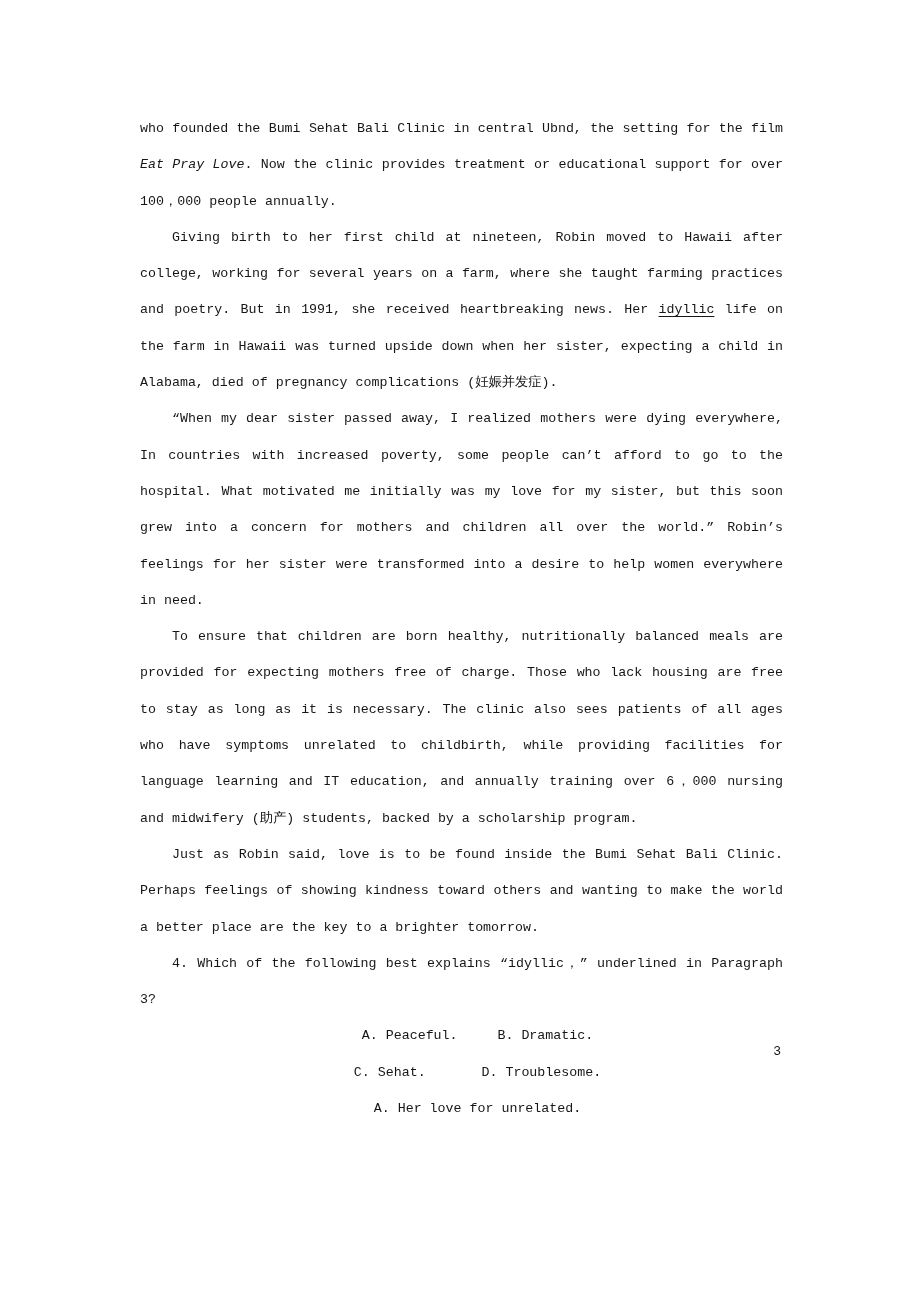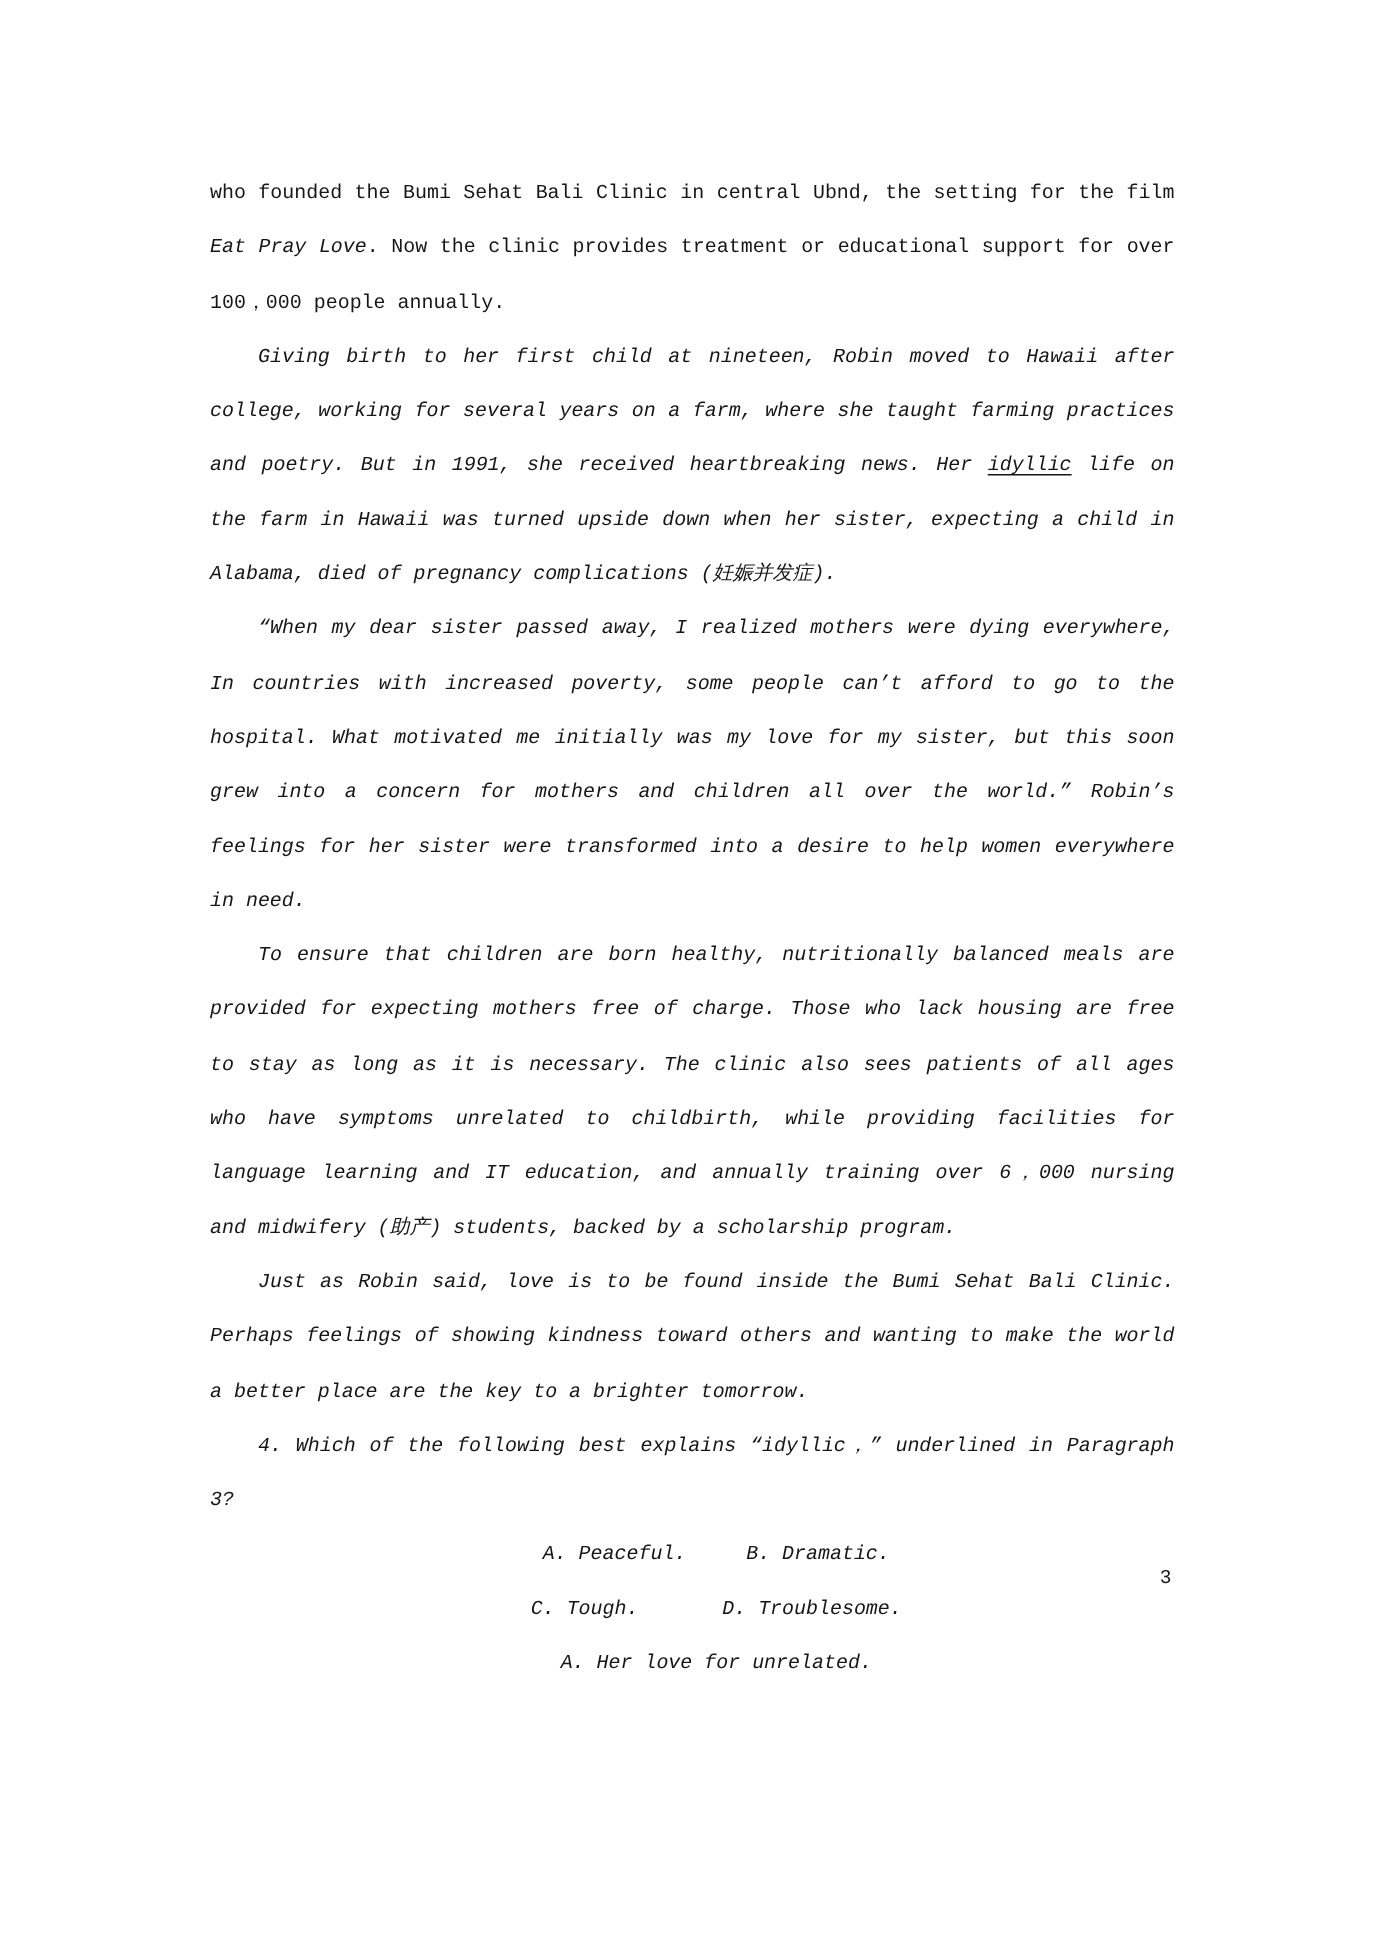--- a/index.html
+++ b/index.html
@@ -24,21 +24,21 @@
   }
   .para {
     margin: 0;
     padding: 0;
     font-size: 13.3px;
     line-height: 36.3px;
     text-align: justify;
     word-spacing: normal;
   }
   .para.left { text-align: center; }
-  .para.indent { text-indent: 32px; font-style: italic; }
+  .para.indent { text-indent: 32px; }
   .para.pre { white-space: pre-wrap; }
   .italic { font-style: italic; }
   .underline {
     text-decoration: underline;
     text-underline-offset: 3px;
   }
   .page-number {
     position: absolute;
     right: 139px;
     bottom: 78px;
@@ -53,19 +53,19 @@
 
 <div class="page">
   <div class="content">
       <p class="para"><span>who founded the Bumi Sehat Bali Clinic in central Ubnd, the setting for the film </span><span class="italic">Eat Pray Love</span><span>. Now the clinic provides treatment or educational support for over 100，000 people annually.</span></p>
       <p class="para indent"><span>Giving birth to her first child at nineteen, Robin moved to Hawaii after college, working for several years on a farm, where she taught farming practices and poetry. But in 1991, she received heartbreaking news. Her </span><span class="underline">idyllic</span><span> life on the farm in Hawaii was turned upside down when her sister, expecting a child in Alabama, died of pregnancy complications (妊娠并发症).</span></p>
       <p class="para indent"><span>“When my dear sister passed away, I realized mothers were dying everywhere, In countries with increased poverty, some people can’t afford to go to the hospital. What motivated me initially was my love for my sister, but this soon grew into a concern for mothers and children all over the world.” Robin’s feelings for her sister were transformed into a desire to help women everywhere in need.</span></p>
       <p class="para indent"><span>To ensure that children are born healthy, nutritionally balanced meals are provided for expecting mothers free of charge. Those who lack housing are free to stay as long as it is necessary. The clinic also sees patients of all ages who have symptoms unrelated to childbirth, while providing facilities for language learning and IT education, and annually training over 6，000 nursing and midwifery (助产) students, backed by a scholarship program.</span></p>
       <p class="para indent"><span>Just as Robin said, love is to be found inside the Bumi Sehat Bali Clinic. Perhaps feelings of showing kindness toward others and wanting to make the world a better place are the key to a brighter tomorrow.</span></p>
       <p class="para indent"><span>4. Which of the following best explains “idyllic，” underlined in Paragraph 3?</span></p>
       <p class="para indent left pre"><span>A. Peaceful.     B. Dramatic.</span></p>
-      <p class="para indent left pre"><span>C. Tough.       D. Troublesome.</span></p>
+      <p class="para indent left pre"><span>C. Sehat.       D. Troublesome.</span></p>
       <p class="para indent left"><span>A. Her love for unrelated.</span></p>
       <p class="para indent left"><span>B. Her desire to help children.</span></p>
       <p class="para indent left"><span>C. Her passed for her sister’s death.</span></p>
     </div>
   <div class="page-number">3</div>
 </div>
 
 </body></html>

